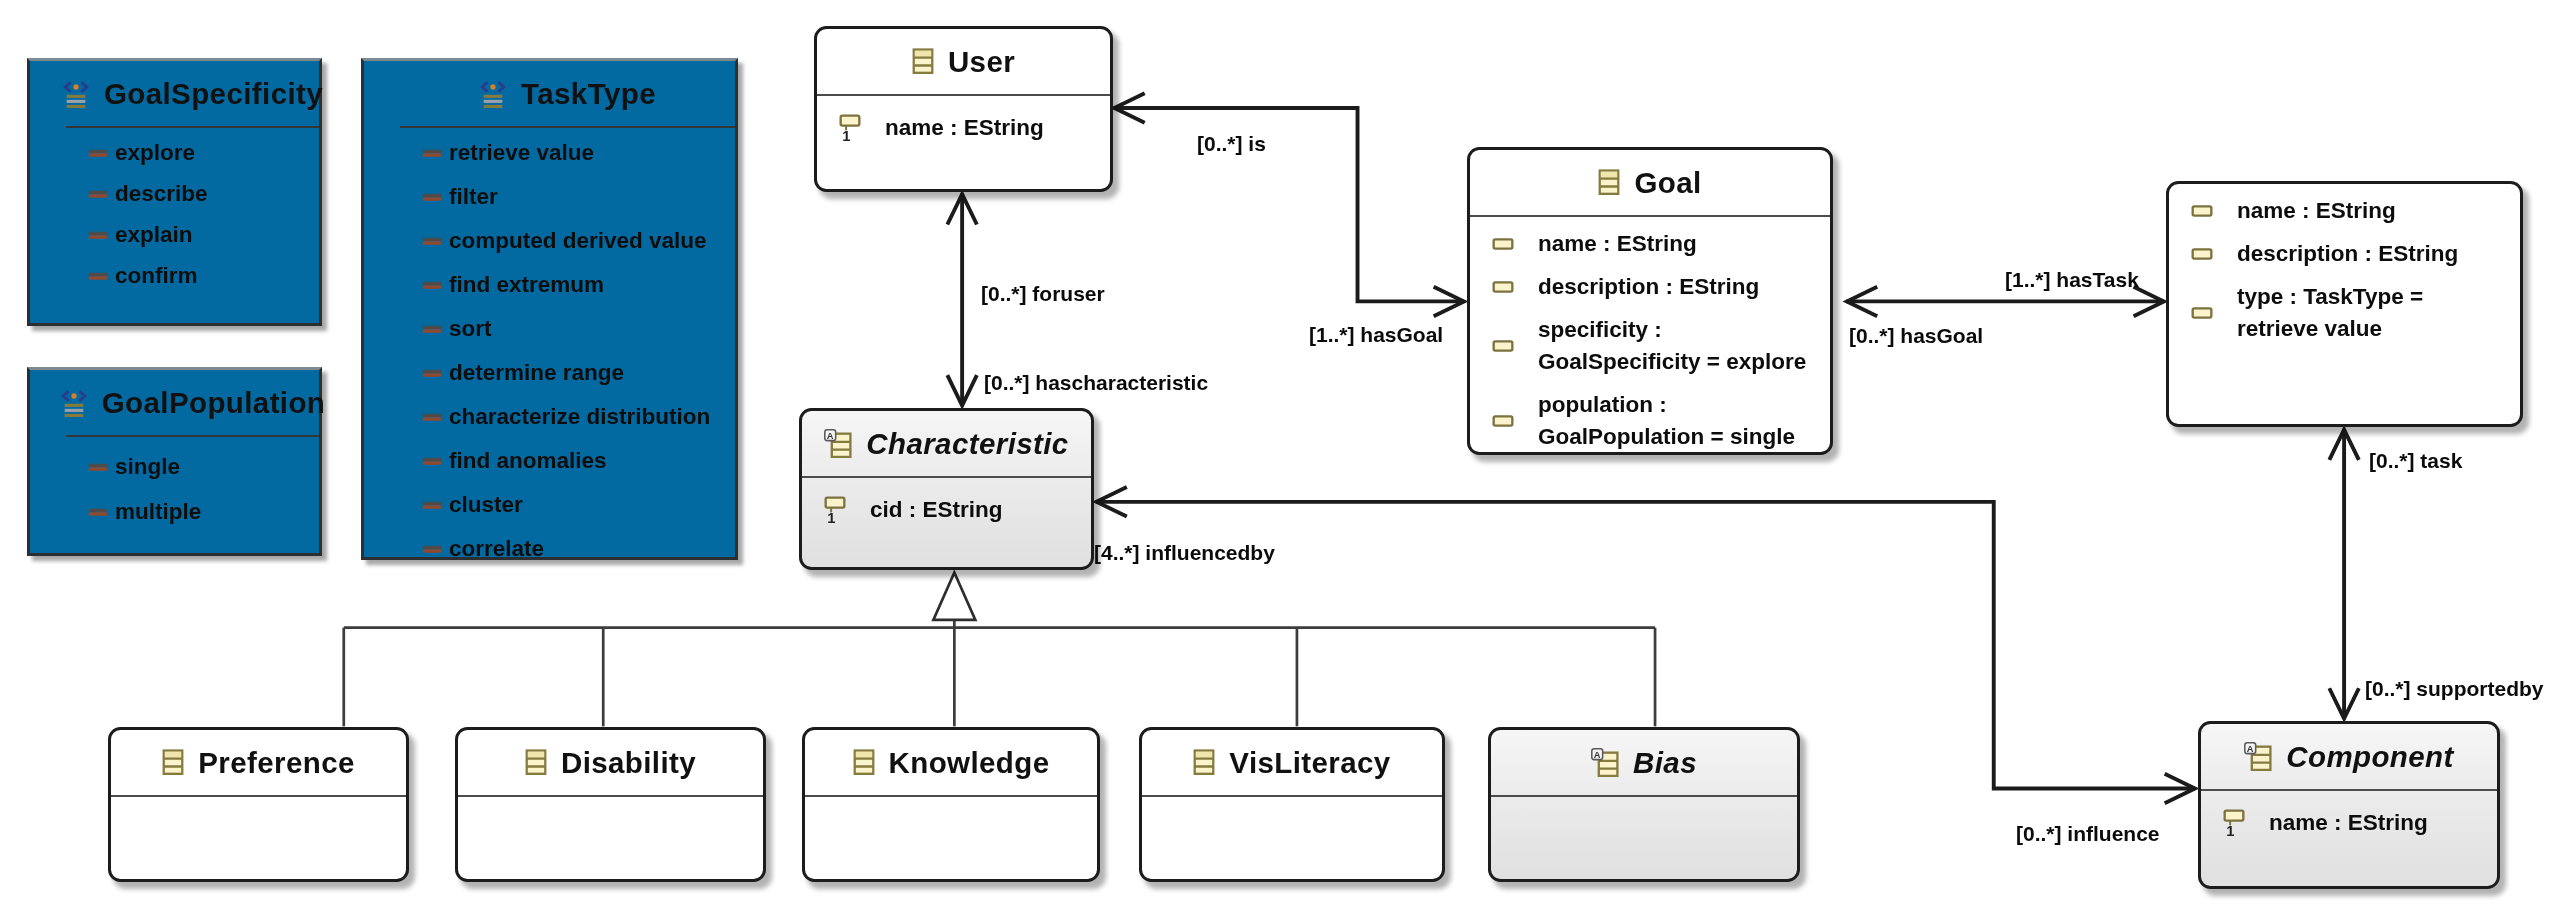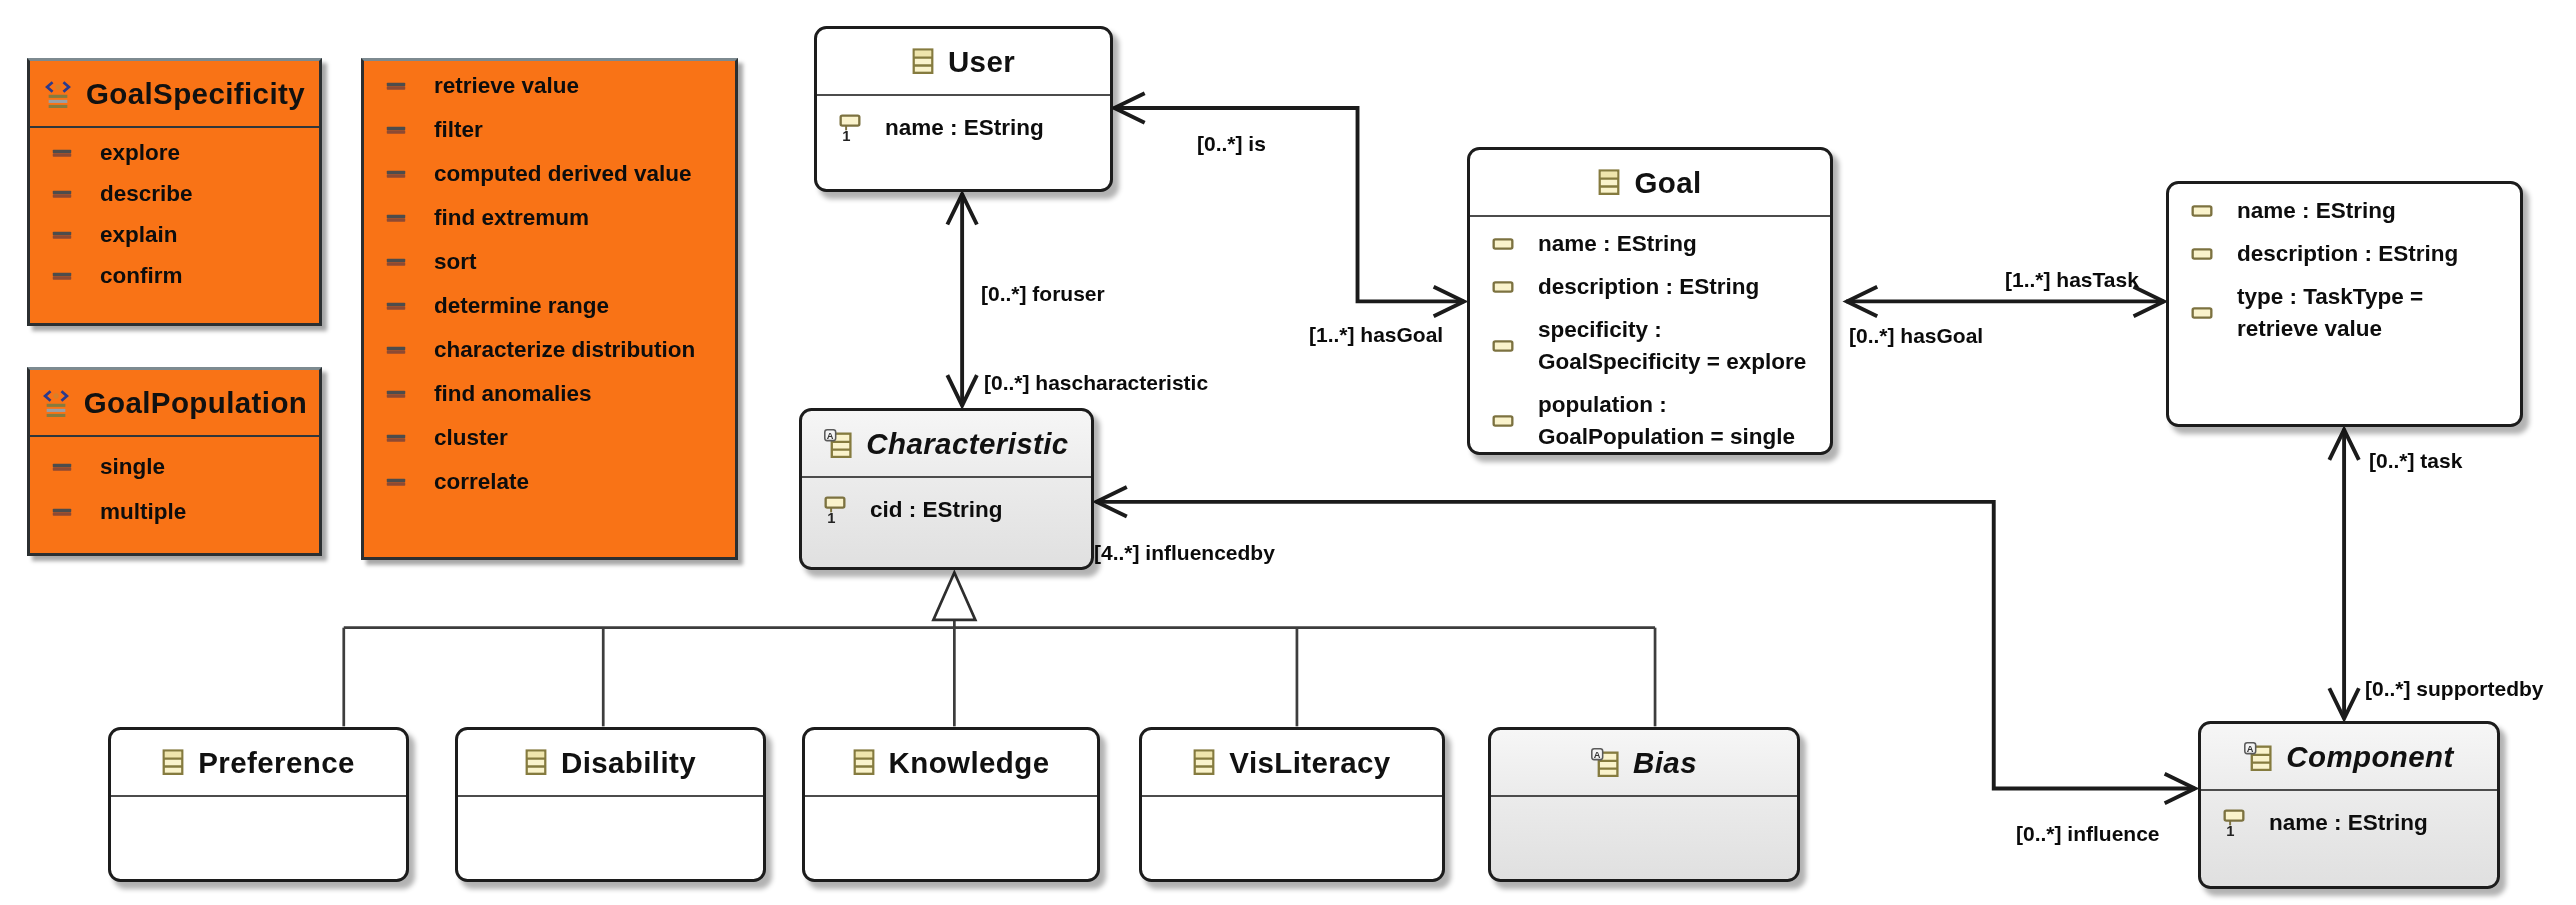--- a/index.html
+++ b/index.html
@@ -10,36 +10,36 @@
   #edges{position:absolute;left:0;top:0;width:2576px;height:905px;z-index:1;}
   .assoc{stroke:#1b1b1b;stroke-width:5;fill:none;stroke-linecap:butt;stroke-linejoin:miter;}
   .gen{stroke:#3d3d3d;stroke-width:3.5;fill:none;}
   .tri{fill:#ffffff;stroke:#2e2e2e;stroke-width:3.5;}
 
   
   .box{position:absolute;box-sizing:border-box;z-index:2;}
   .cls{background:#ffffff;border:3.1px solid #1c1c1c;border-radius:12.4px;
        box-shadow:5.4px 6.2px 5.4px rgba(0,0,0,.30);}
   .abstract{background:linear-gradient(180deg,#f6f6f6 0%,#ebebeb 45%,#e0e0e0 100%);}
-  .enum{background:#f97316;border:3.1px solid #2b2f31;border-radius:0;
-        box-shadow:5.4px 5.4px 3.9px rgba(0,0,0,.35);border-top-color:#7d8a90;}
+  .enum{background:#0369a1;border:3.1px solid #2b2f31;border-radius:0;
+        box-shadow:5.4px 5.4px 3.9px rgba(0,0,0,.35);border-top-color:#7d8a90;padding-left:36px;}
   .box-title{display:flex;align-items:center;justify-content:center;gap:14px;
              border-bottom:2.3px solid #4c4c4c;font-weight:bold;font-size:29.5px;color:#111;}
   .cls .box-title{height:65px;align-items:center;}
   .enum .box-title{height:65px;border-bottom-color:#30363a;}
   .title-text{letter-spacing:0.4px;}
   .abstract .title-text{font-style:italic;}
   .box-body{position:relative;}
 
   .attr-row{display:flex;align-items:center;gap:24px;padding-left:22px;margin-top:15.5px;
             font-weight:bold;font-size:22.5px;color:#0d0d0d;line-height:32px;}
   .attr-text{white-space:pre-line;}
   .goal-box .attr-row,.task-box .attr-row{margin-top:11px;}
 
-  .lit-row{display:flex;align-items:center;gap:28px;padding-left:22px;
+  .lit-row{display:flex;align-items:center;gap:7px;padding-left:22px;
            font-weight:bold;font-size:22.5px;color:#0d0d0d;}
   .gs .lit-row{height:41px}  .gs .box-body{padding-top:4.7px}
   .gp .lit-row{height:45px}  .gp .box-body{padding-top:7.8px}
   .tt .lit-row{height:44px}  .tt .box-body{padding-top:3.1px}
 
   .ic{flex:0 0 auto;display:block;}
   .ic-class{width:22px;height:26.4px;}
   .ic-class-a{width:28px;height:29.5px;}
   .ic-enum{width:28px;height:28px;}
   .ic-attr{width:22px;height:14px;}
@@ -182,20 +182,26 @@
       <div class="lit-row">
           <svg class="ic ic-lit" viewBox="0 0 26 11" width="20" height="8.5">
             <use href="#sym-lit"></use>
           </svg>
           <span>multiple</span>
         </div>
     </div>
   </div>
 
   <div class="box enum tt" style="left:361px;top:58px;width:377px;height:502px">
+    <div class="box-title">
+      <svg class="ic ic-enum" viewBox="0 0 36 36" width="28" height="28">
+          <use href="#sym-eenum"></use>
+        </svg>
+      <span class="title-text">TaskType</span>
+    </div>
     <div class="box-body">
       <div class="lit-row">
           <svg class="ic ic-lit" viewBox="0 0 26 11" width="20" height="8.5">
             <use href="#sym-lit"></use>
           </svg>
           <span>retrieve value</span>
         </div>
       <div class="lit-row">
           <svg class="ic ic-lit" viewBox="0 0 26 11" width="20" height="8.5">
             <use href="#sym-lit"></use>

